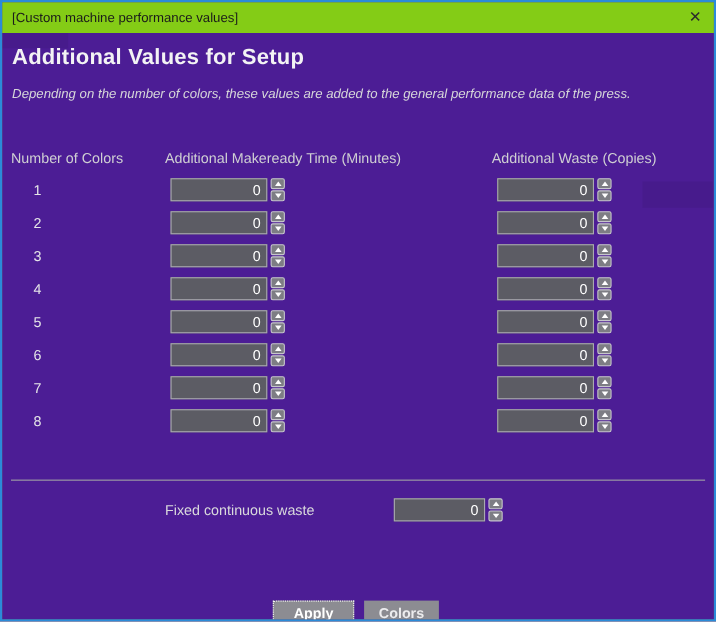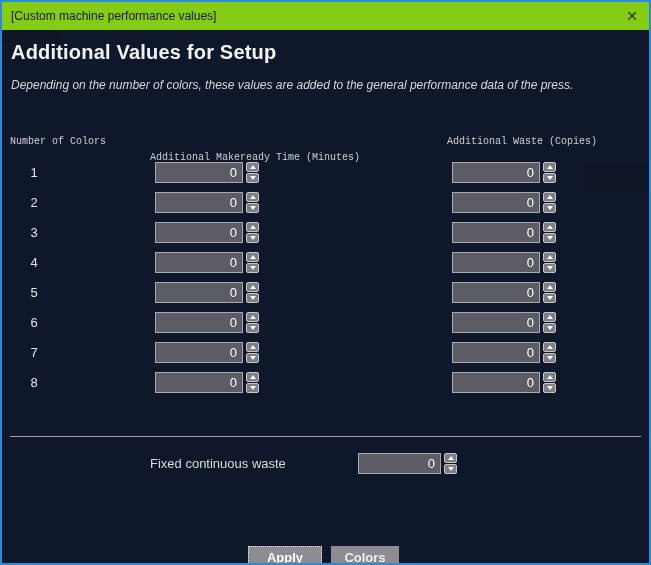--- a/index.html
+++ b/index.html
@@ -21,39 +21,39 @@
   .titlebar .title {
     padding-left:9px; font-size:12px; color:#1b1b1b;
     white-space:nowrap;
   }
   .titlebar .close-btn {
     margin-left:auto; width:34px; height:28px;
     display:flex; align-items:center; justify-content:center;
     font-size:14px; color:#2c2c2c; cursor:pointer;
     background:transparent; border:none; font-family:"DejaVu Sans", sans-serif;
   }
-  .body { position:relative; flex:1 1 auto; background:#0f172a; }
+  .body { position:relative; flex:1 1 auto; background:#4c1d95; }
 
   .shade { position:absolute; background:rgba(0,0,0,0.055); }
   .shade-left  { left:0; top:0; width:60px; height:14px; }
   .shade-right { left:582px; top:135px; width:64px; height:24px; }
 
   .heading {
     position:absolute; left:9px; top:11px;
     font-size:20px; font-weight:bold; color:#f3f3f4;
     letter-spacing:0.2px;
   }
   .subtitle {
     position:absolute; left:9px; top:48px;
     font-size:12px; font-style:italic; color:#d6d6d9;
     white-space:nowrap;
   }
-  .colhdr { position:absolute; top:106px; font-size:10px; color:#cfcfd3; white-space:nowrap;font-family:Liberation Mono, monospace; }
+  .colhdr { position:absolute; top:106px; font-size:13px; color:#cfcfd3; white-space:nowrap; }
   .colhdr.c1 { left:8px; }
-  .colhdr.c2 { left:148px;margin-top:16px; }
+  .colhdr.c2 { left:148px; }
   .colhdr.c3 { left:445px; }
 
   .row { position:absolute; left:0; width:100%; height:21px; }
   .num {
     position:absolute; left:6px; width:52px; text-align:center;
     line-height:21px; font-size:13px; color:#e4e4e7;
   }
   .spinner { position:absolute; top:0; display:flex; align-items:center; height:21px; }
   .spinner.s1 { left:153px; }
   .spinner.s2 { left:450px; }

